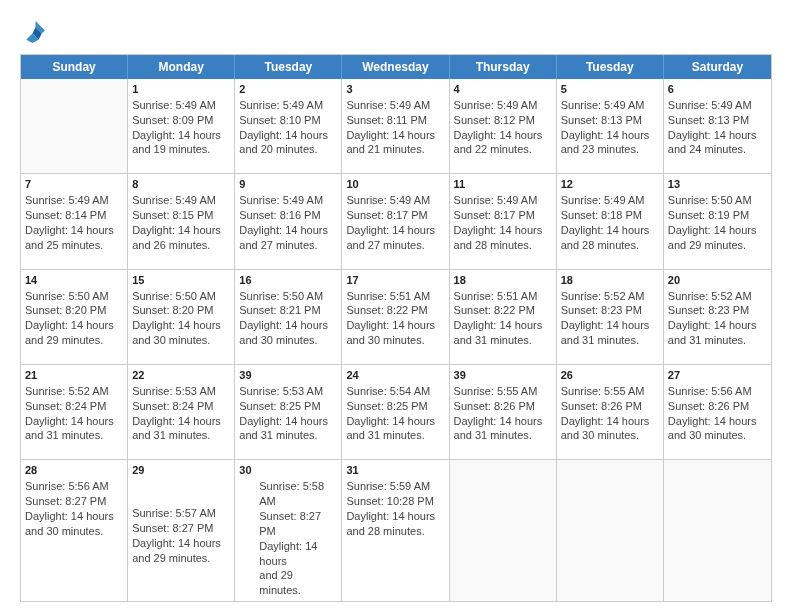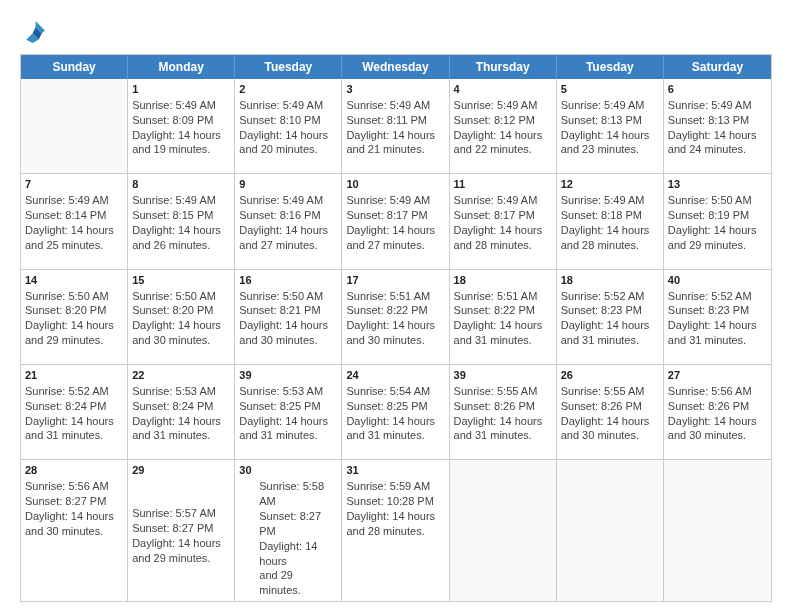--- a/index.html
+++ b/index.html
@@ -279,21 +279,21 @@
 and 31 minutes.</div>
           </div>
           <div class="cal-cell">
             <span class="day-num">18</span>
             <div class="cell-text" style="white-space: pre-line;">Sunrise: 5:52 AM
 Sunset: 8:23 PM
 Daylight: 14 hours
 and 31 minutes.</div>
           </div>
           <div class="cal-cell">
-            <span class="day-num">40</span>
+            <span class="day-num">20</span>
             <div class="cell-text" style="white-space: pre-line;">Sunrise: 5:52 AM
 Sunset: 8:23 PM
 Daylight: 14 hours
 and 31 minutes.</div>
           </div>
         </div>
         <div class="cal-row">
           <div class="cal-cell">
             <span class="day-num">21</span>
             <div class="cell-text" style="white-space: pre-line;">Sunrise: 5:52 AM

